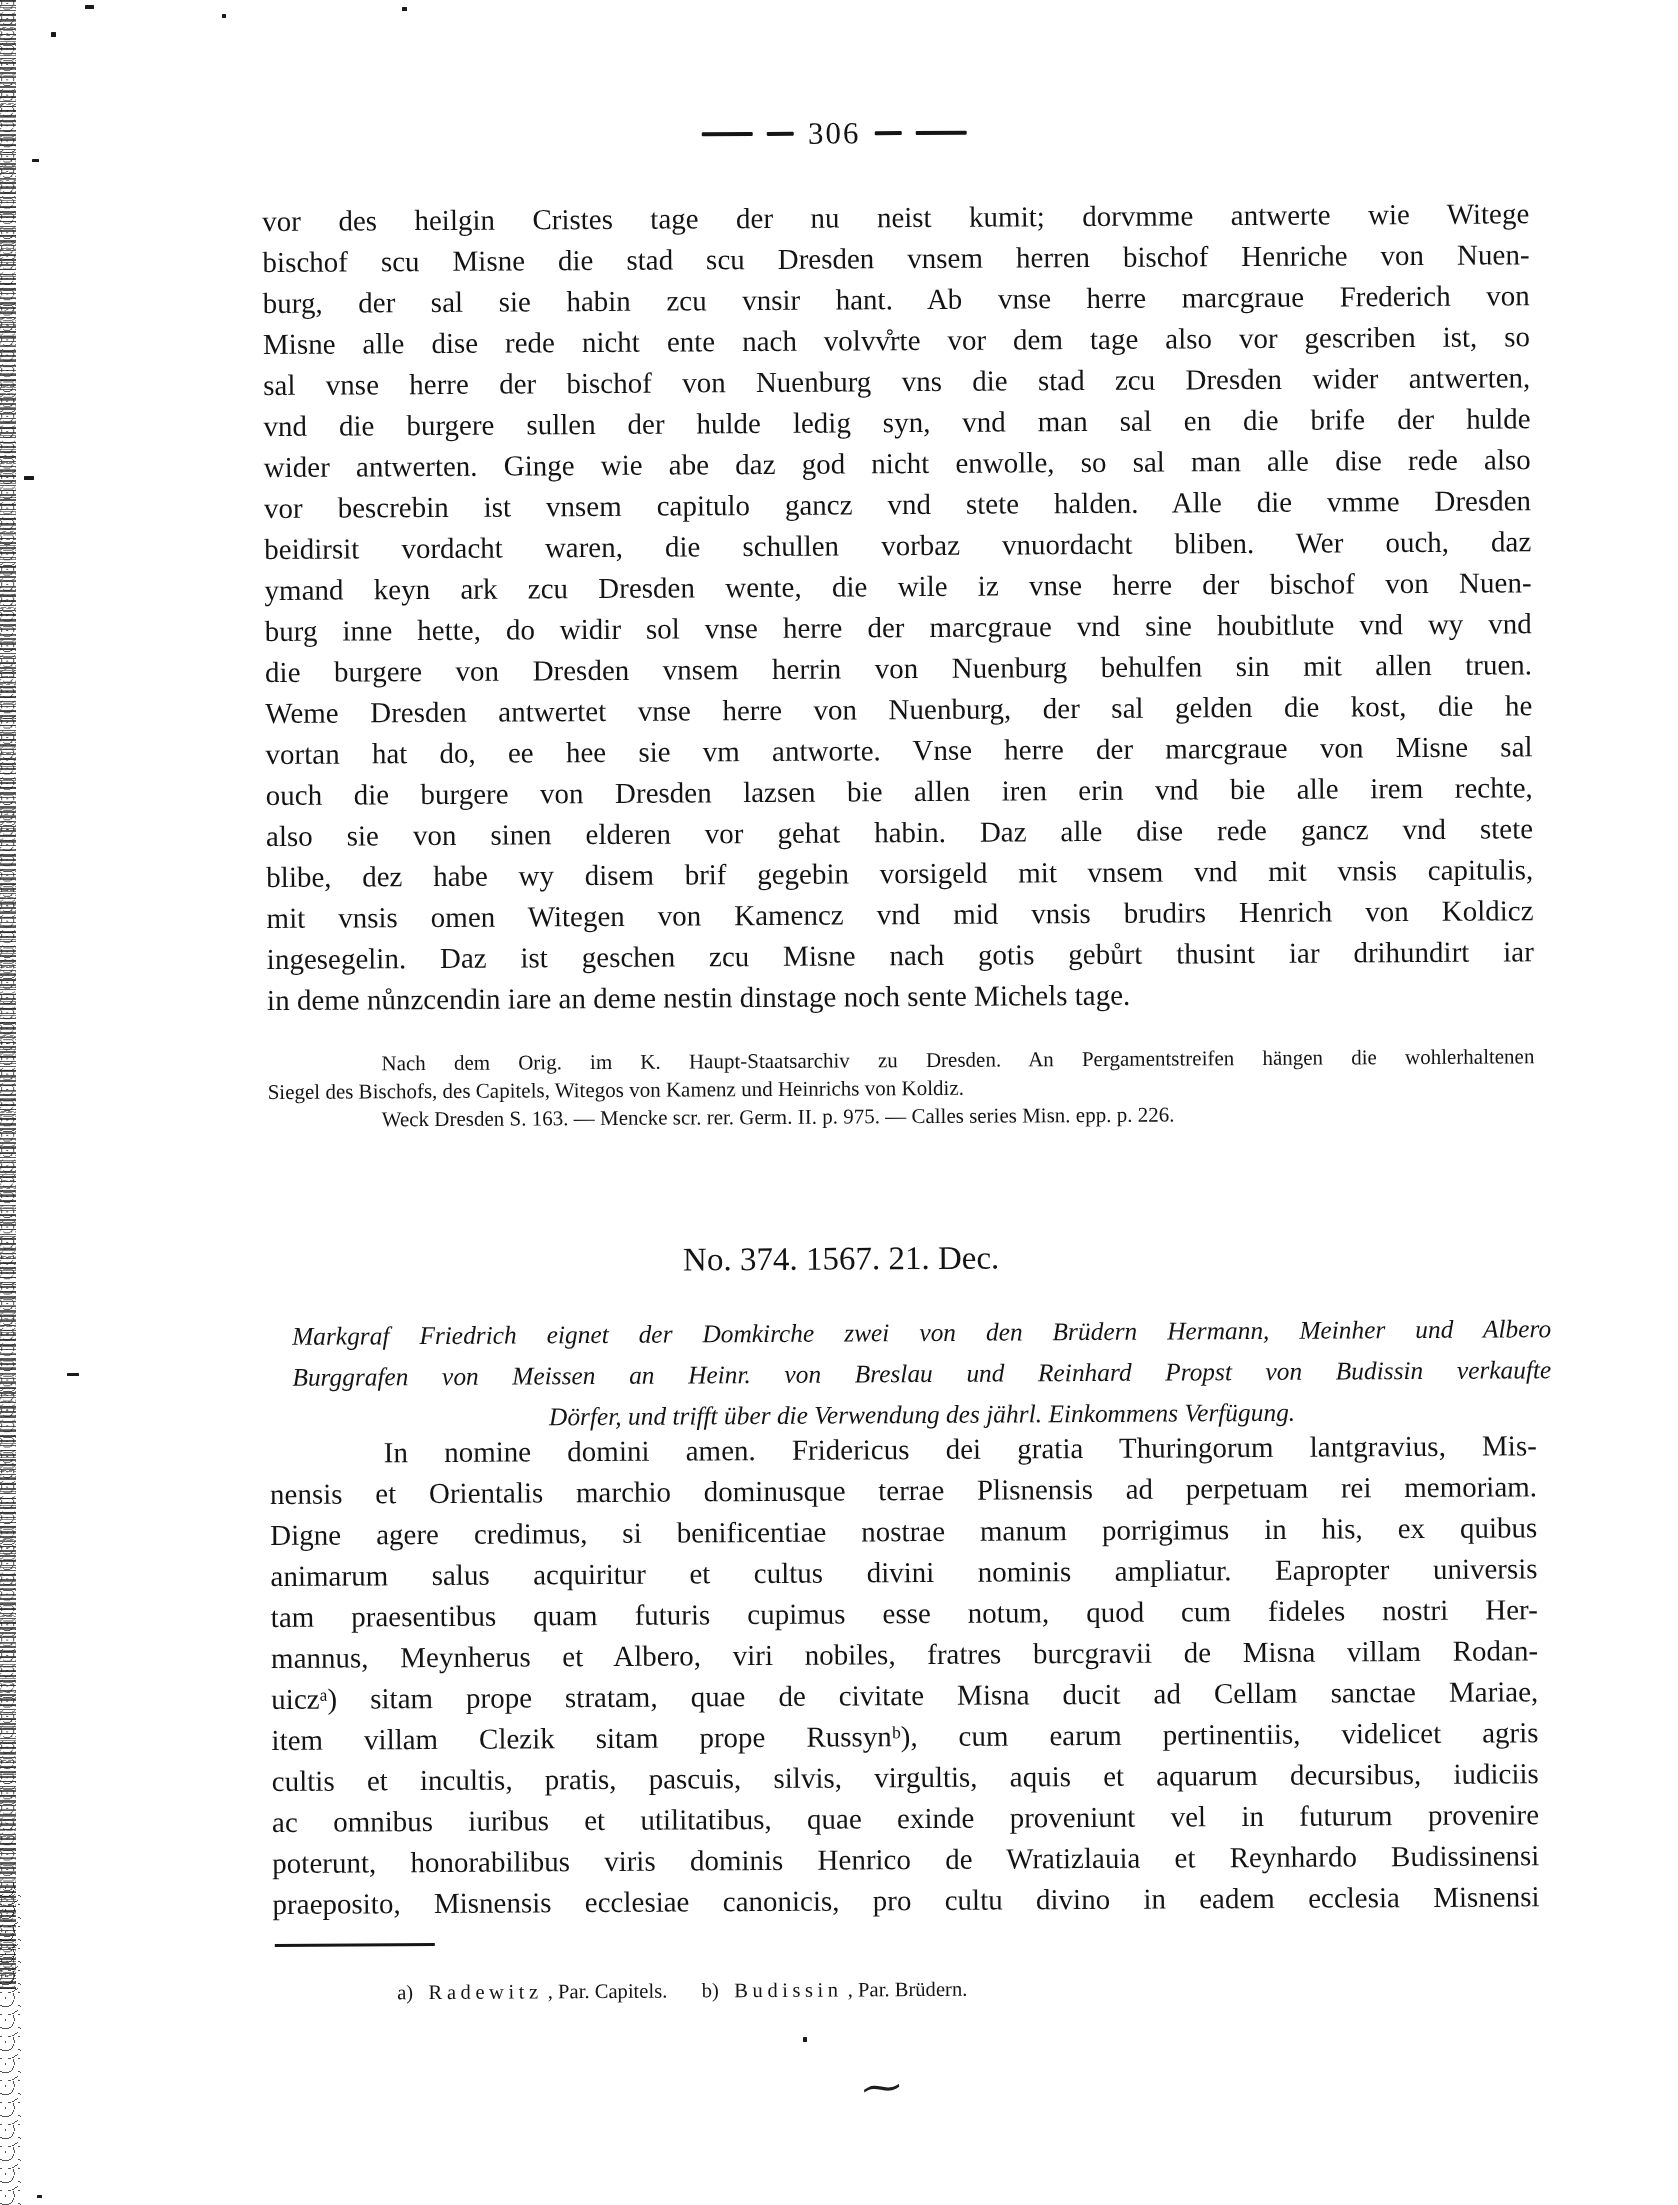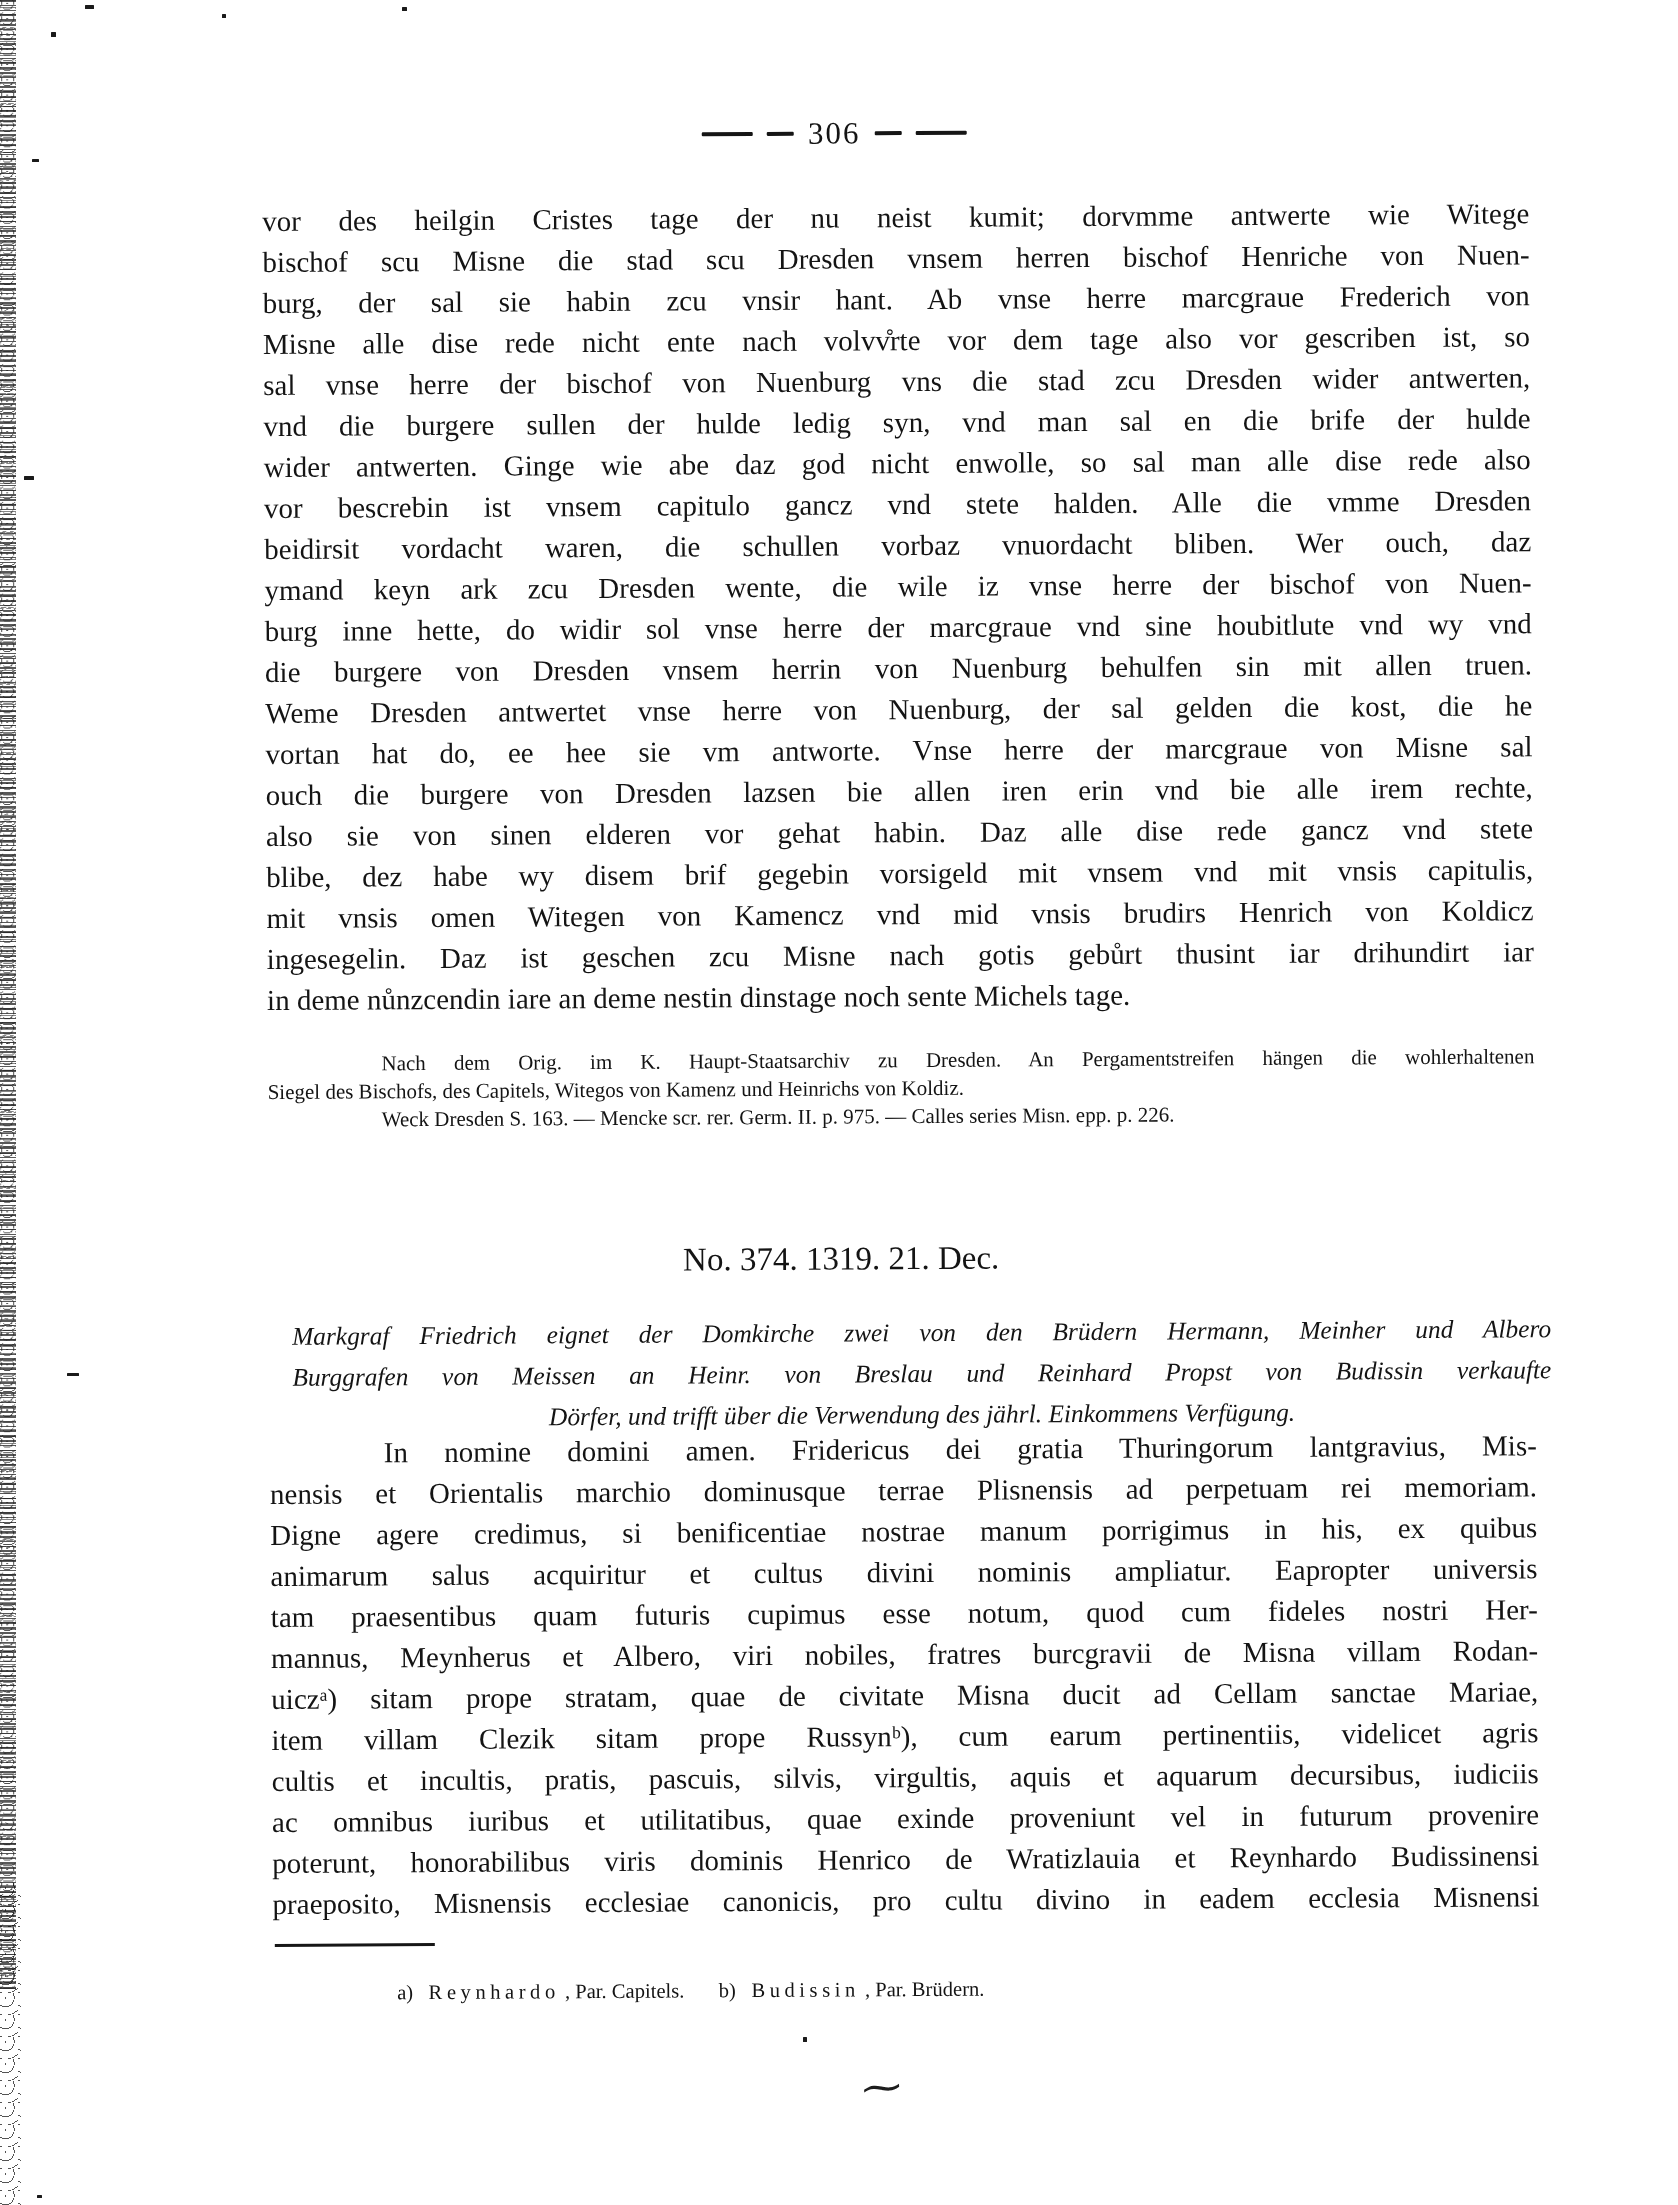--- a/index.html
+++ b/index.html
@@ -87,21 +87,21 @@
     </div>
 
     <div class="block notes">
       <div class="nline just indent">Nach dem Orig. im K. Haupt-Staatsarchiv zu Dresden.  An Pergamentstreifen hängen die wohlerhaltenen</div>
       <div class="nline">Siegel des Bischofs, des Capitels, Witegos von Kamenz und Heinrichs von Koldiz.</div>
       <div class="nline indent">Weck Dresden S. 163. — Mencke scr. rer. Germ. II. p. 975. — Calles series Misn. epp. p. 226.</div>
     </div>
 
     <div class="abs heading">
       <span class="hpart">No. 374.</span>
-      <span class="hpart">1319.</span>
+      <span class="hpart">1567.</span>
       <span class="hpart">21. Dec.</span>
     </div>
 
     <div class="abs regest">
       <div class="rline jl">Markgraf Friedrich eignet der Domkirche zwei von den Brüdern Hermann, Meinher und Albero</div>
       <div class="rline jl">Burggrafen von Meissen an Heinr. von Breslau und Reinhard Propst von Budissin verkaufte</div>
       <div class="rline cl">Dörfer, und trifft über die Verwendung des jährl. Einkommens Verfügung.</div>
     </div>
 
     <div class="block latin">
@@ -117,21 +117,21 @@
       <div class="line jl">ac omnibus iuribus et utilitatibus, quae exinde proveniunt vel in futurum provenire</div>
       <div class="line jl">poterunt, honorabilibus viris dominis Henrico de Wratizlauia et Reynhardo Budissinensi</div>
       <div class="line jl">praeposito, Misnensis ecclesiae canonicis, pro cultu divino in eadem ecclesia Misnensi</div>
     </div>
 
     <div class="abs fnrule"></div>
 
     <div class="abs footnote">
       <span>a)</span>
       <span>&nbsp;</span>
-      <span class="spaced">Reynhardo</span>
+      <span class="spaced">Radewitz</span>
       <span>, Par. Capitels.</span>
       <span class="fngap"></span>
       <span>b)</span>
       <span>&nbsp;</span>
       <span class="spaced">Budissin</span>
       <span>, Par. Brüdern.</span>
     </div>
 
   </div>
 

